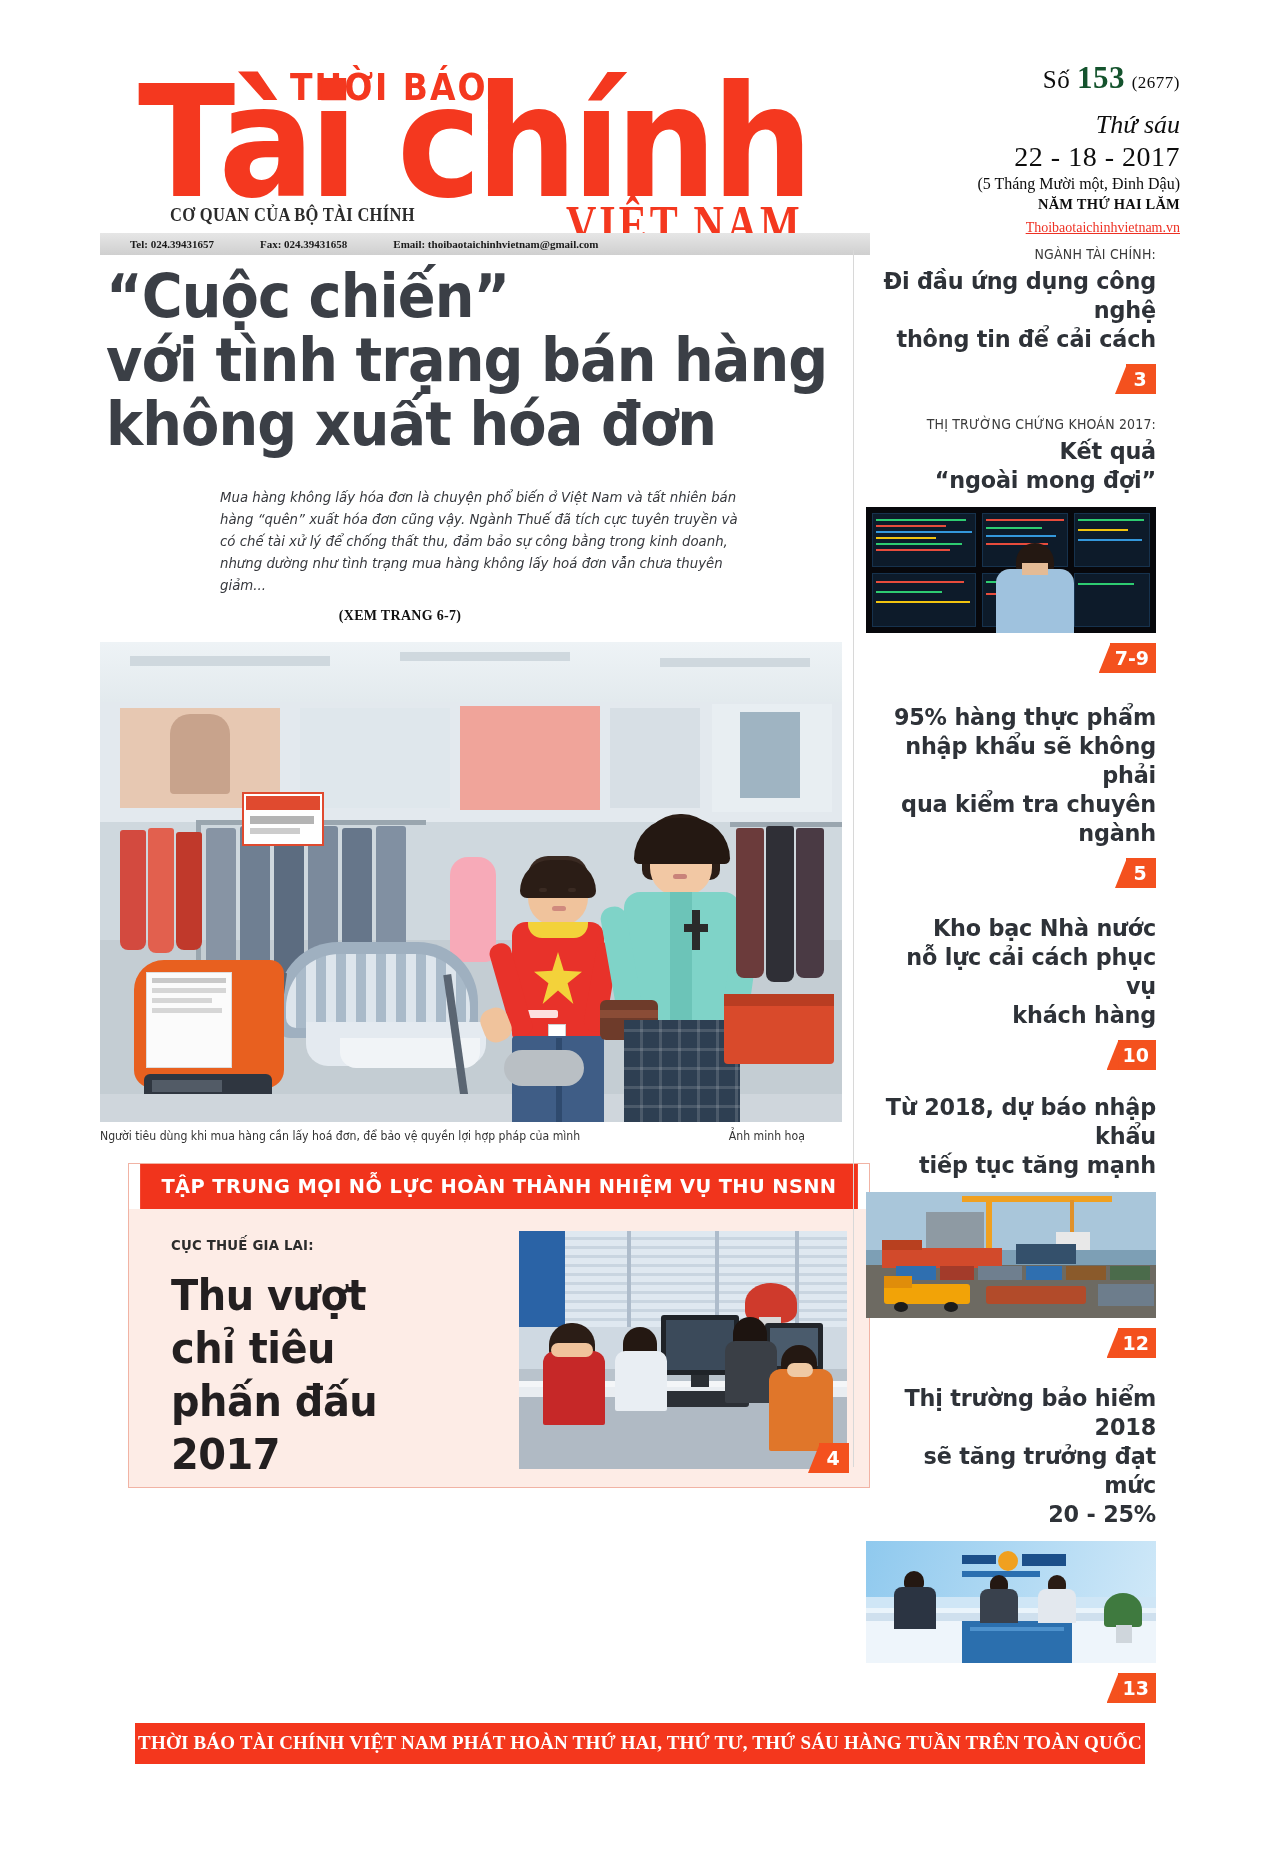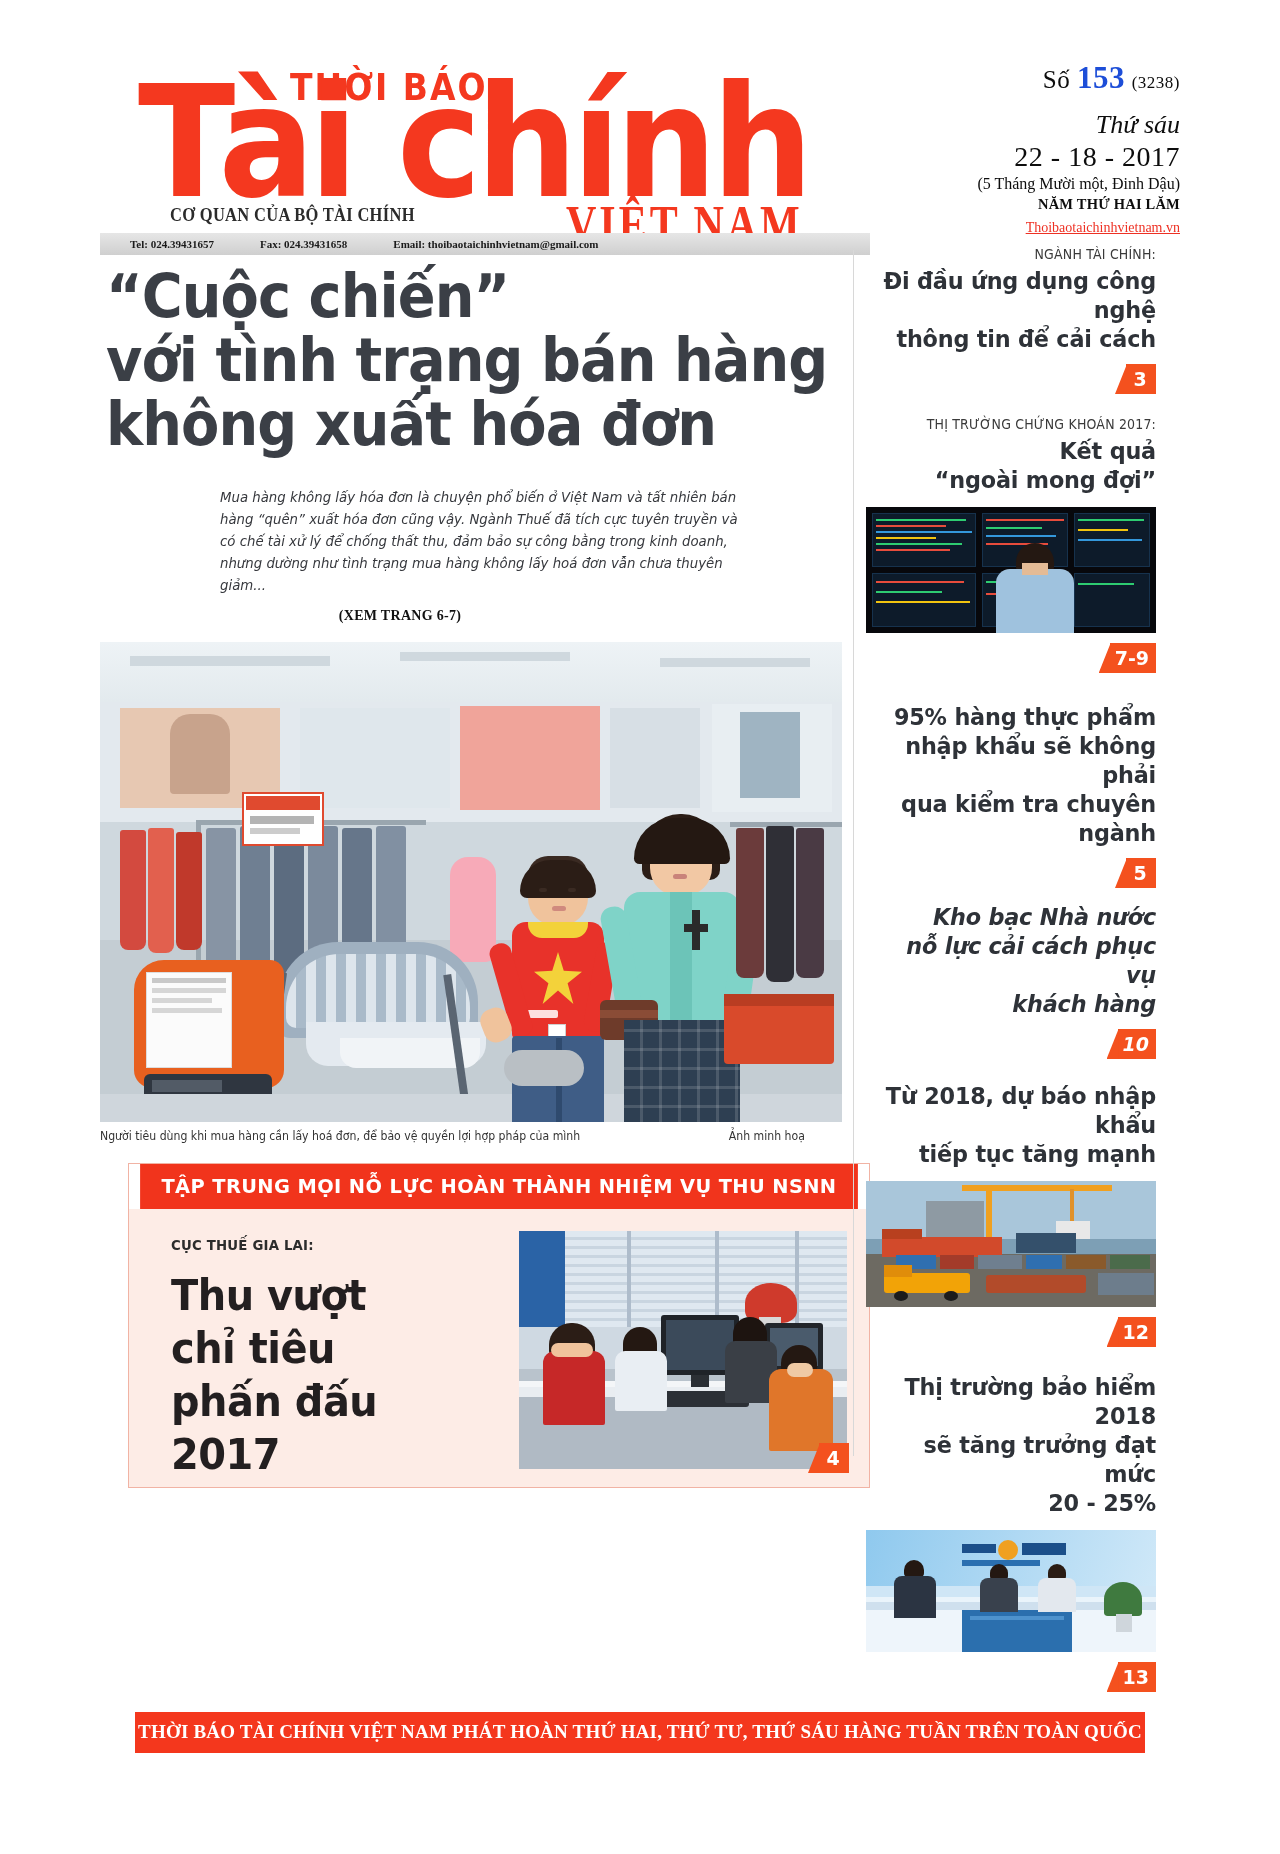--- a/index.html
+++ b/index.html
@@ -51,21 +51,21 @@
     font-size: 11px; font-weight: 700; color:#1a1a1a;
     font-family:"Liberation Serif", serif;
   }
 
   .dateblock {
     position:absolute; right:0; top:60px; width:300px;
     text-align: right; color:#0d0d0d;
     font-family:"Liberation Serif", serif;
   }
   .d-issue { font-size: 25px; letter-spacing:.5px; }
-  .d-issue b { color:#1d4ed8; font-size:31px; font-weight:700; }
+  .d-issue b { color:#14532d; font-size:31px; font-weight:700; }
   .d-issue span.par { font-size:17px; }
   .d-dow { font-size: 26px; font-style: italic; margin-top: 14px; }
   .d-date { font-size: 28px; margin-top: 1px; letter-spacing: .5px; }
   .d-lunar { font-size: 16px; margin-top: 2px; }
   .d-year { font-size: 14.5px; font-weight:700; margin-top:3px; letter-spacing:.2px; }
   .d-web {
     font-size: 14px; color:#ee3124; margin-top: 7px;
     text-decoration: underline; font-family:"Liberation Serif", serif;
   }
 
@@ -214,21 +214,21 @@
         <span>Tel: 024.39431657</span>
         <span>Fax: 024.39431658</span>
         <span>Email: thoibaotaichinhvietnam@gmail.com</span>
       </div>
     </div>
 
     <div class="dateblock">
       <div class="d-issue">
         <span>Số</span>
         <b>153</b>
-        <span class="par">(3238)</span>
+        <span class="par">(2677)</span>
       </div>
       <div class="d-dow">Thứ sáu</div>
       <div class="d-date">22 - 18 - 2017</div>
       <div class="d-lunar">(5 Tháng Mười một, Đinh Dậu)</div>
       <div class="d-year">NĂM THỨ HAI LĂM</div>
       <div class="d-web">Thoibaotaichinhvietnam.vn</div>
     </div>
   </div>
 
   <div class="content">
@@ -477,21 +477,21 @@
         <div class="r-head">
           <div>95% hàng thực phẩm</div>
           <div>nhập khẩu sẽ không phải</div>
           <div>qua kiểm tra chuyên ngành</div>
         </div>
         <div class="badge-row">
               <div class="pagebadge">5</div>
             </div>
       </div>
 
-      <div class="r-item" style="margin-top:15px;font-style:italic;">
+      <div class="r-item" style="margin-top:26px;">
         <div class="r-head">
           <div>Kho bạc Nhà nước</div>
           <div>nỗ lực cải cách phục vụ</div>
           <div>khách hàng</div>
         </div>
         <div class="badge-row">
               <div class="pagebadge">10</div>
             </div>
       </div>
 

